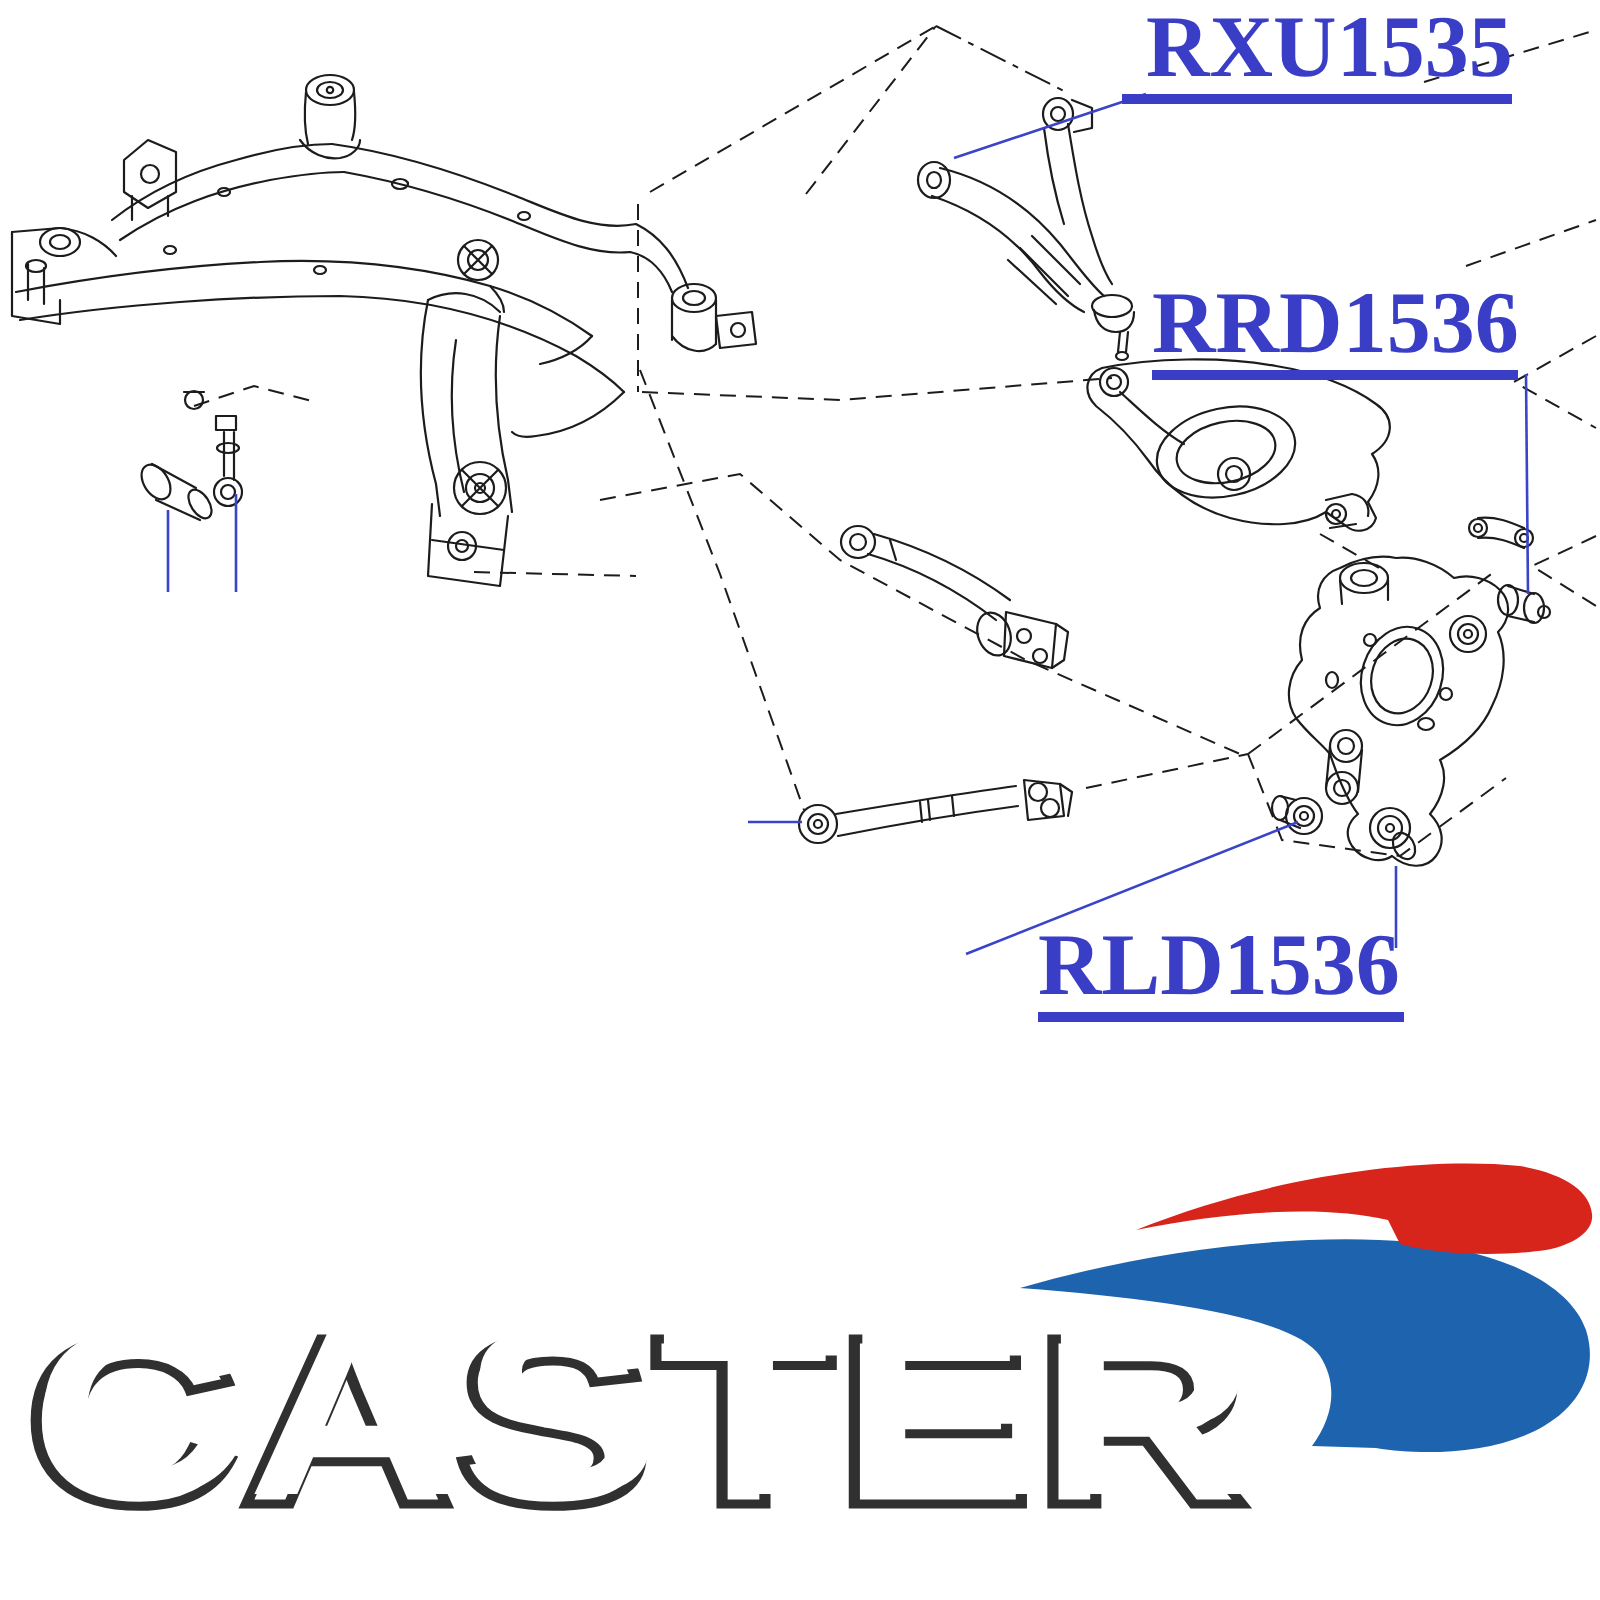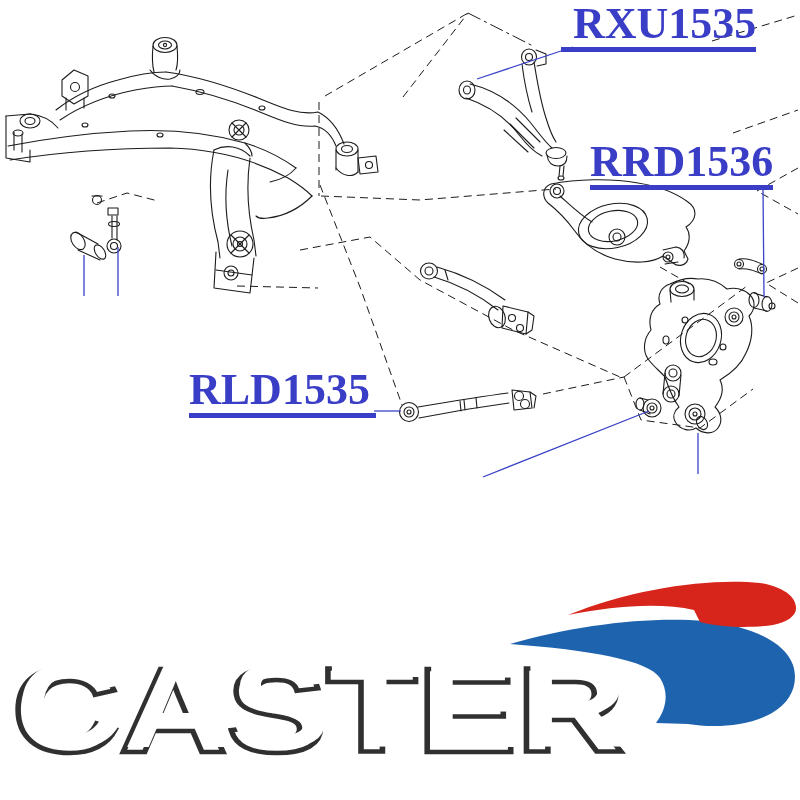--- a/index.html
+++ b/index.html
@@ -229,26 +229,26 @@
       <path class="leader" d="M763,187 L764,297"></path>
       <path class="leader" d="M84,255 L84,296 M118,247 L118,296"></path>
       <path class="leader" d="M374,411 L401,411"></path>
       <path class="leader" d="M483,477 L649,411"></path>
       <path class="leader" d="M698,433 L698,474"></path>
     </g>
   </svg>
 
   <div class="part-label" style="left:561px;top:2px;padding-left:12px;">RXU1535</div>
 
-  <div class="part-label" style="left:590px;top:140px;">RRD1536</div>
-
-
-  <div class="part-label" style="left:189px;top:368px;padding-right:6px;">RLD1535</div>
-
-
+  <div class="part-label" style="left:576px;top:140px;">RRD1536</div>
+
+
+
+
+  <div class="part-label" style="left:519px;top:461px;padding-right:2px;">RLD1536</div>
 
   <svg width="800" height="240" viewBox="0 0 800 240" style="top:560px;">
     <g>
       <path d="M 510,84 C 575,65 650,56 705,61 C 752,66 785,82 793,105
                C 799,124 791,142 772,153 C 748,167 712,168 688,164
                L 656,163 C 667,148 669,132 660,118 C 648,100 590,90 510,84 Z" fill="#1e63ae"></path>
       <path d="M 568,55 C 635,28 710,18 760,23 C 783,27 795,36 796,47
                C 797,55 788,62 773,65 C 752,68 722,68 700,62
                L 694,50 C 660,42 612,46 568,55 Z" fill="#d8251b"></path>
     </g>

